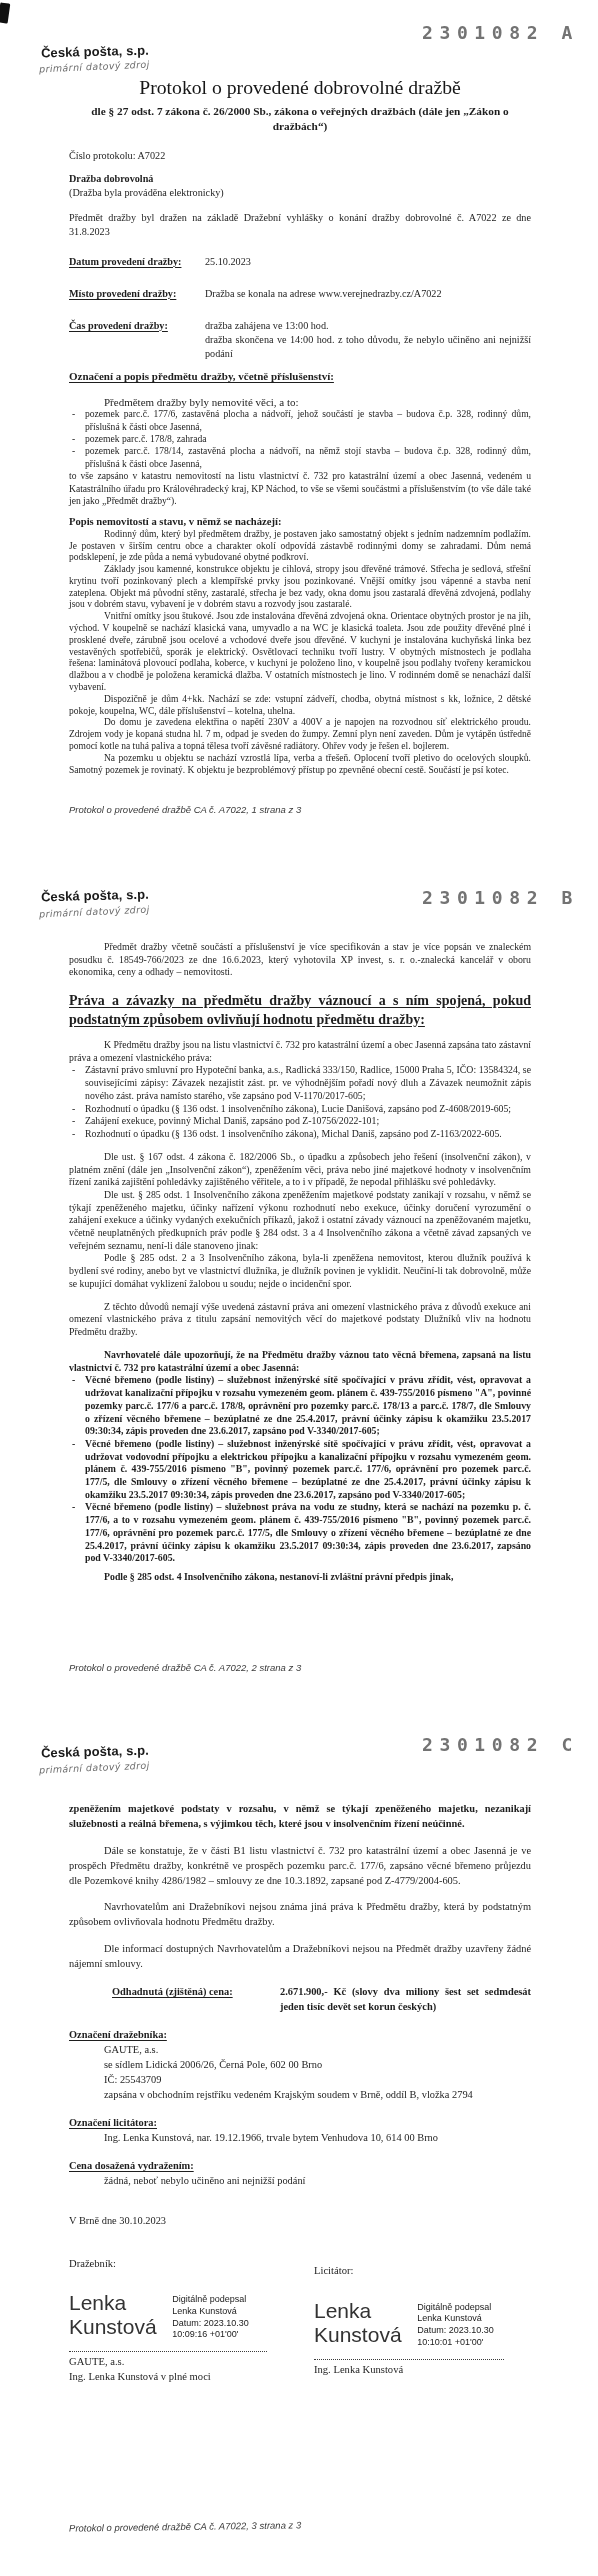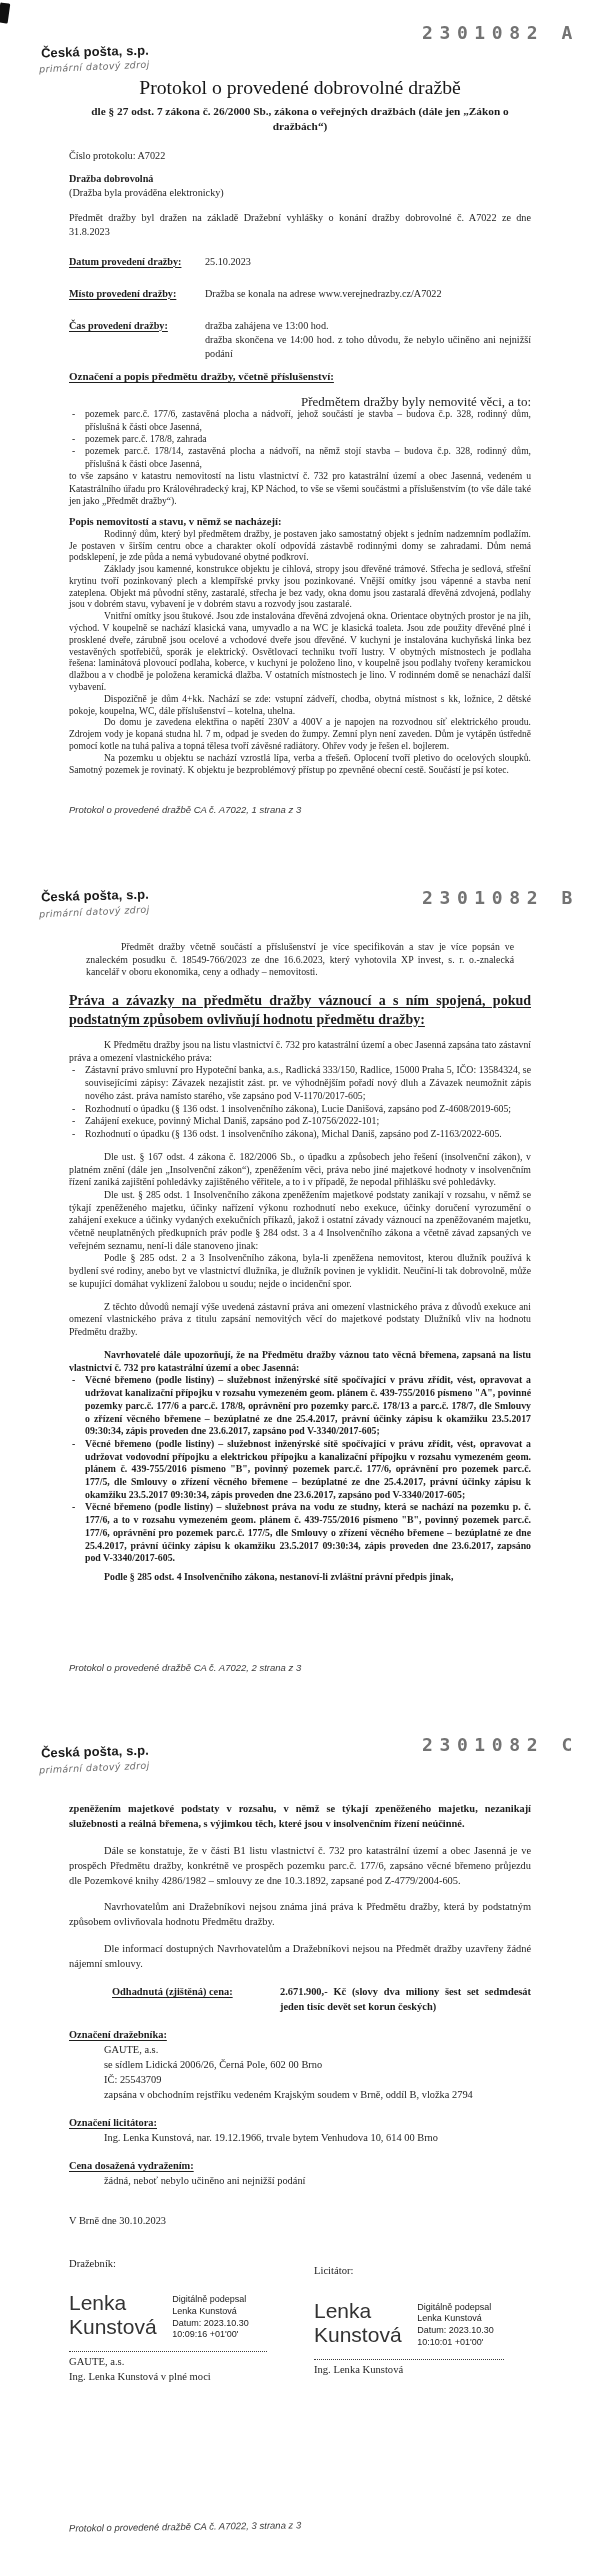--- a/index.html
+++ b/index.html
@@ -25,37 +25,37 @@
   .pA .line{font-size:10.2px;line-height:14px;}
   .pA .protocol-no{margin-top:14.6px;}
   .pA .auction-type{margin-top:9.5px;font-weight:700;}
   .pA .intro{margin:10.2px 0 0;font-size:10.2px;line-height:14px;text-align:justify;}
   .pA .frow{display:flex;margin-top:16px;font-size:10.2px;line-height:14px;}
   .pA .frow + .frow{margin-top:18px;}
   .flabel{flex:none;width:136px;font-weight:700;text-decoration:underline;text-underline-offset:1.5px;}
   .fval{flex:1;text-align:justify;}
   .multi{white-space:pre-line;}
   .sec-head{margin-top:8.8px;font-weight:700;font-size:11px;line-height:14.6px;text-decoration:underline;text-underline-offset:1.5px;}
-  .pA .subject-intro{margin:11.7px 0 0;font-size:13px;line-height:12.4px;text-indent:35px;text-align:right;}
+  .pA .subject-intro{margin:11.7px 0 0;font-size:11px;line-height:12.4px;text-indent:35px;}
   ul.dash{margin:0;padding:0;list-style:none;}
   ul.dash li{position:relative;padding-left:16px;text-align:justify;}
   ul.dash li::before{content:"-";position:absolute;left:2.9px;top:0;}
   .pA ul.dash li{font-size:9.6px;line-height:12.4px;}
   .pA .subject-outro{margin:0;font-size:9.6px;line-height:12.4px;text-align:justify;}
   .pA .desc-head{margin-top:7.3px;font-weight:700;font-size:10.6px;line-height:14px;}
   .pA .desc{margin:0;font-size:9.5px;line-height:11.8px;text-align:justify;text-indent:35px;}
 
   .footer{position:absolute;left:69px;font-family:"Liberation Sans","DejaVu Sans",sans-serif;font-style:italic;font-size:9.5px;color:#3a3a3a;}
   .pA .footer{top:804px;}
   .pB .footer{top:803px;}
   .pC .footer{top:803px;transform:rotate(-0.8deg);}
 
   
   .pB .body{font-size:9.8px;line-height:12.7px;}
-  .pB .intro{margin:82px 17px 0;text-align:justify;text-indent:35px;}
+  .pB .intro{margin:82px 0 0;text-align:justify;text-indent:35px;}
   .pB .rights-head{margin-top:11.7px;font-weight:700;font-size:14px;line-height:19px;text-align:justify;text-decoration:underline;text-underline-offset:2.2px;}
   .pB .liens-intro{margin:10.2px 0 0;text-align:justify;text-indent:35px;}
   .pB p.law{margin:0;text-align:justify;text-indent:35px;}
   .pB p.law.gap{margin-top:10.2px;}
   .pB .easements-intro{margin:10.2px 0 0;font-weight:700;text-align:justify;text-indent:35px;font-family:Liberation Serif, serif;}
   .pB ul.dash.bold li{font-weight:700;}
   .pB .continuation{margin:5.8px 0 0;font-weight:700;text-indent:35px;}
 
   
   .pC .body{font-size:10.4px;line-height:15px;}

